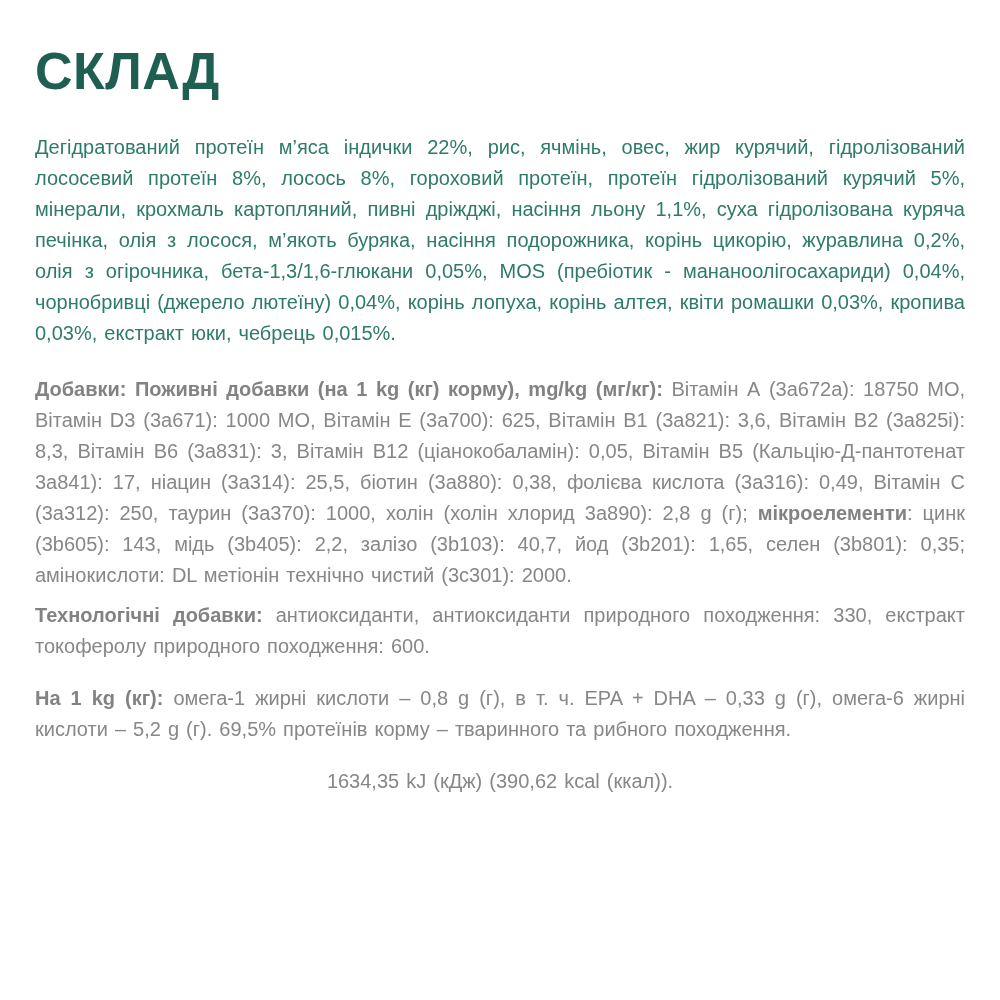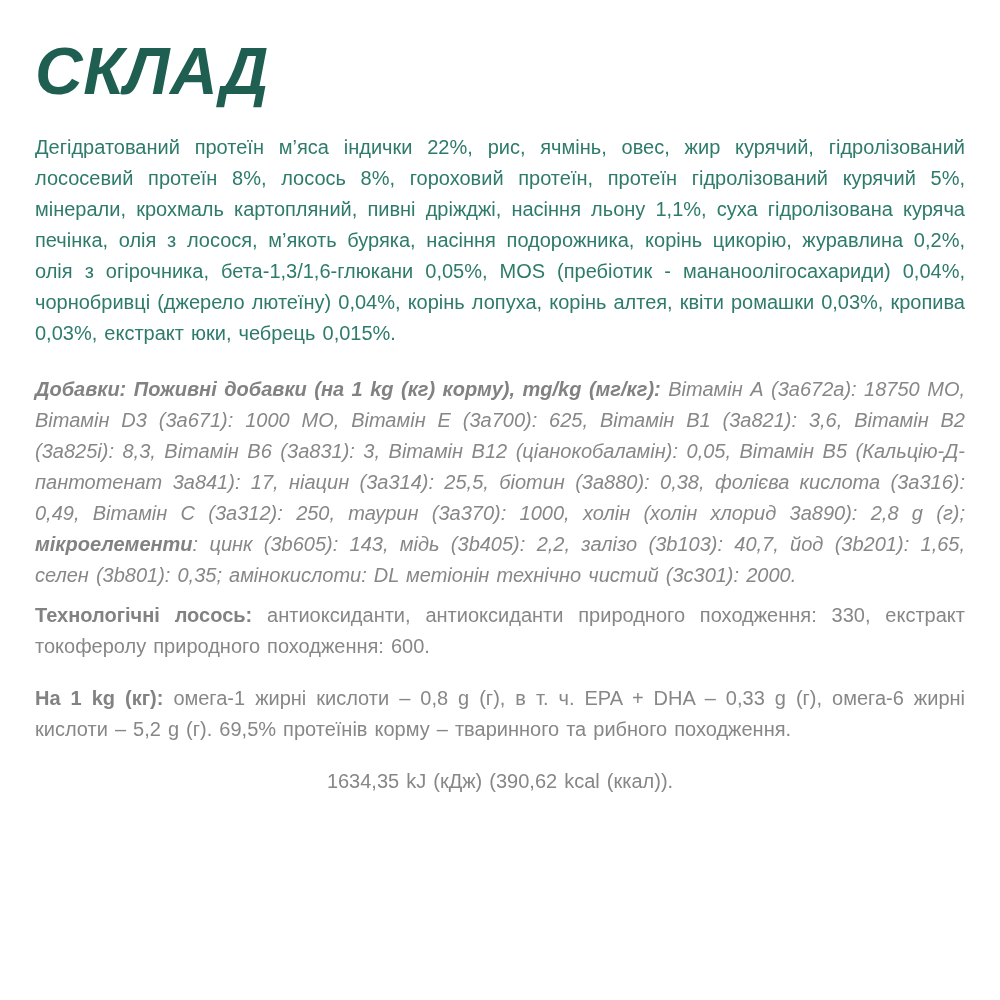--- a/index.html
+++ b/index.html
@@ -15,63 +15,62 @@
   }
   .page {
     box-sizing: border-box;
     width: 1000px;
     height: 1000px;
     padding: 22px 35px 0 35px;
     background: #ffffff;
   }
   .page-title {
     margin: 12px 0 24px 0;
-    font-size: 66px;
+    font-size: 52px;
     line-height: 74px;
     font-weight: 800;
     letter-spacing: 0.5px;
     color: #1E5F52;
-    font-style: italic;
   }
   p.para {
     margin: 0;
     text-align: justify;
     font-size: 20px;
     line-height: 31px;
     word-spacing: 1.5px;
   }
   .ingredients {
     color: #2E7B6B;
     margin-bottom: 25px !important;
   }
   .body-text {
     color: #878787;
   }
   .body-text b, .body-text strong {
     font-weight: bold;
     color: #828282;
   }
-  .mb-small  { margin-bottom: 9px !important; font-style: italic; }
+  .mb-small  { margin-bottom: 9px !important; }
   .mb-med    { margin-bottom: 21px !important; }
   .energy-value {
     display: block;
     text-align: center;
   }
 </style>
 </head>
 <body>
 
 <div class="page">
 
   <h1 class="page-title">СКЛАД</h1>
 
   <p class="para ingredients">Дегідратований протеїн м’яса індички 22%, рис, ячмінь, овес, жир курячий, гідролізований лососевий протеїн 8%, лосось 8%, гороховий протеїн, протеїн гідролізований курячий 5%, мінерали, крохмаль картопляний, пивні дріжджі, насіння льону 1,1%, суха гідролізована куряча печінка, олія з лосося, м’якоть буряка, насіння подорожника, корінь цикорію, журавлина 0,2%, олія з огірочника, бета-1,3/1,6-глюкани 0,05%, MOS (пребіотик - мананоолігосахариди) 0,04%, чорнобривці (джерело лютеїну) 0,04%, корінь лопуха, корінь алтея, квіти ромашки 0,03%, кропива 0,03%, екстракт юки, чебрець 0,015%.</p>
 
   <p class="para body-text mb-small"><strong>Добавки: Поживні добавки (на 1 kg (кг) корму), mg/kg (мг/кг):</strong> <span>Вітамін А (3a672a): 18750 МО, Вітамін D3 (3a671): 1000 МО, Вітамін E (3a700): 625, Вітамін B1 (3a821): 3,6, Вітамін B2 (3a825i): 8,3, Вітамін B6 (3a831): 3, Вітамін B12 (ціанокобаламін): 0,05, Вітамін B5 (Кальцію-Д-пантотенат 3a841): 17, ніацин (3a314): 25,5, біотин (3a880): 0,38, фолієва кислота (3a316): 0,49, Вітамін C (3a312): 250, таурин (3a370): 1000, холін (холін хлорид 3a890): 2,8 g (г);</span> <strong>мікроелементи</strong><span>: цинк (3b605): 143, мідь (3b405): 2,2, залізо (3b103): 40,7, йод (3b201): 1,65, селен (3b801): 0,35; амінокислоти: DL метіонін технічно чистий (3c301): 2000.</span></p>
 
-  <p class="para body-text mb-med"><strong>Технологічні лосось:</strong> <span>антиоксиданти, антиоксиданти природного походження: 330, екстракт токоферолу природного походження: 600.</span></p>
+  <p class="para body-text mb-med"><strong>Технологічні добавки:</strong> <span>антиоксиданти, антиоксиданти природного походження: 330, екстракт токоферолу природного походження: 600.</span></p>
 
 
   <p class="para body-text mb-med"><strong>На 1 kg (кг):</strong> <span>омега-1 жирні кислоти – 0,8 g (г), в т. ч. EPA + DHA – 0,33 g (г), омега-6 жирні кислоти – 5,2 g (г). 69,5% протеїнів корму – тваринного та рибного походження.</span></p>
 
   <p class="para body-text"><span class="energy-value">1634,35 kJ (кДж) (390,62 kcal (ккал)).</span></p>
 
 </div>
 
 </body></html>

